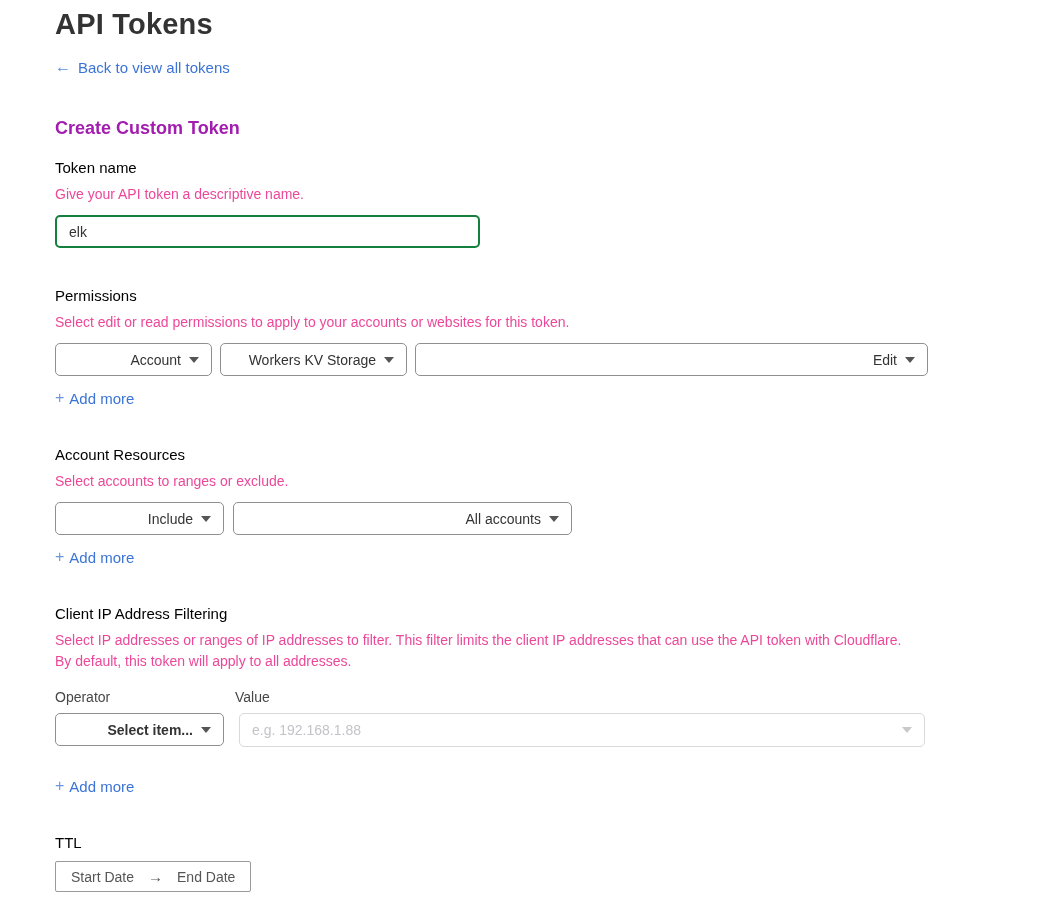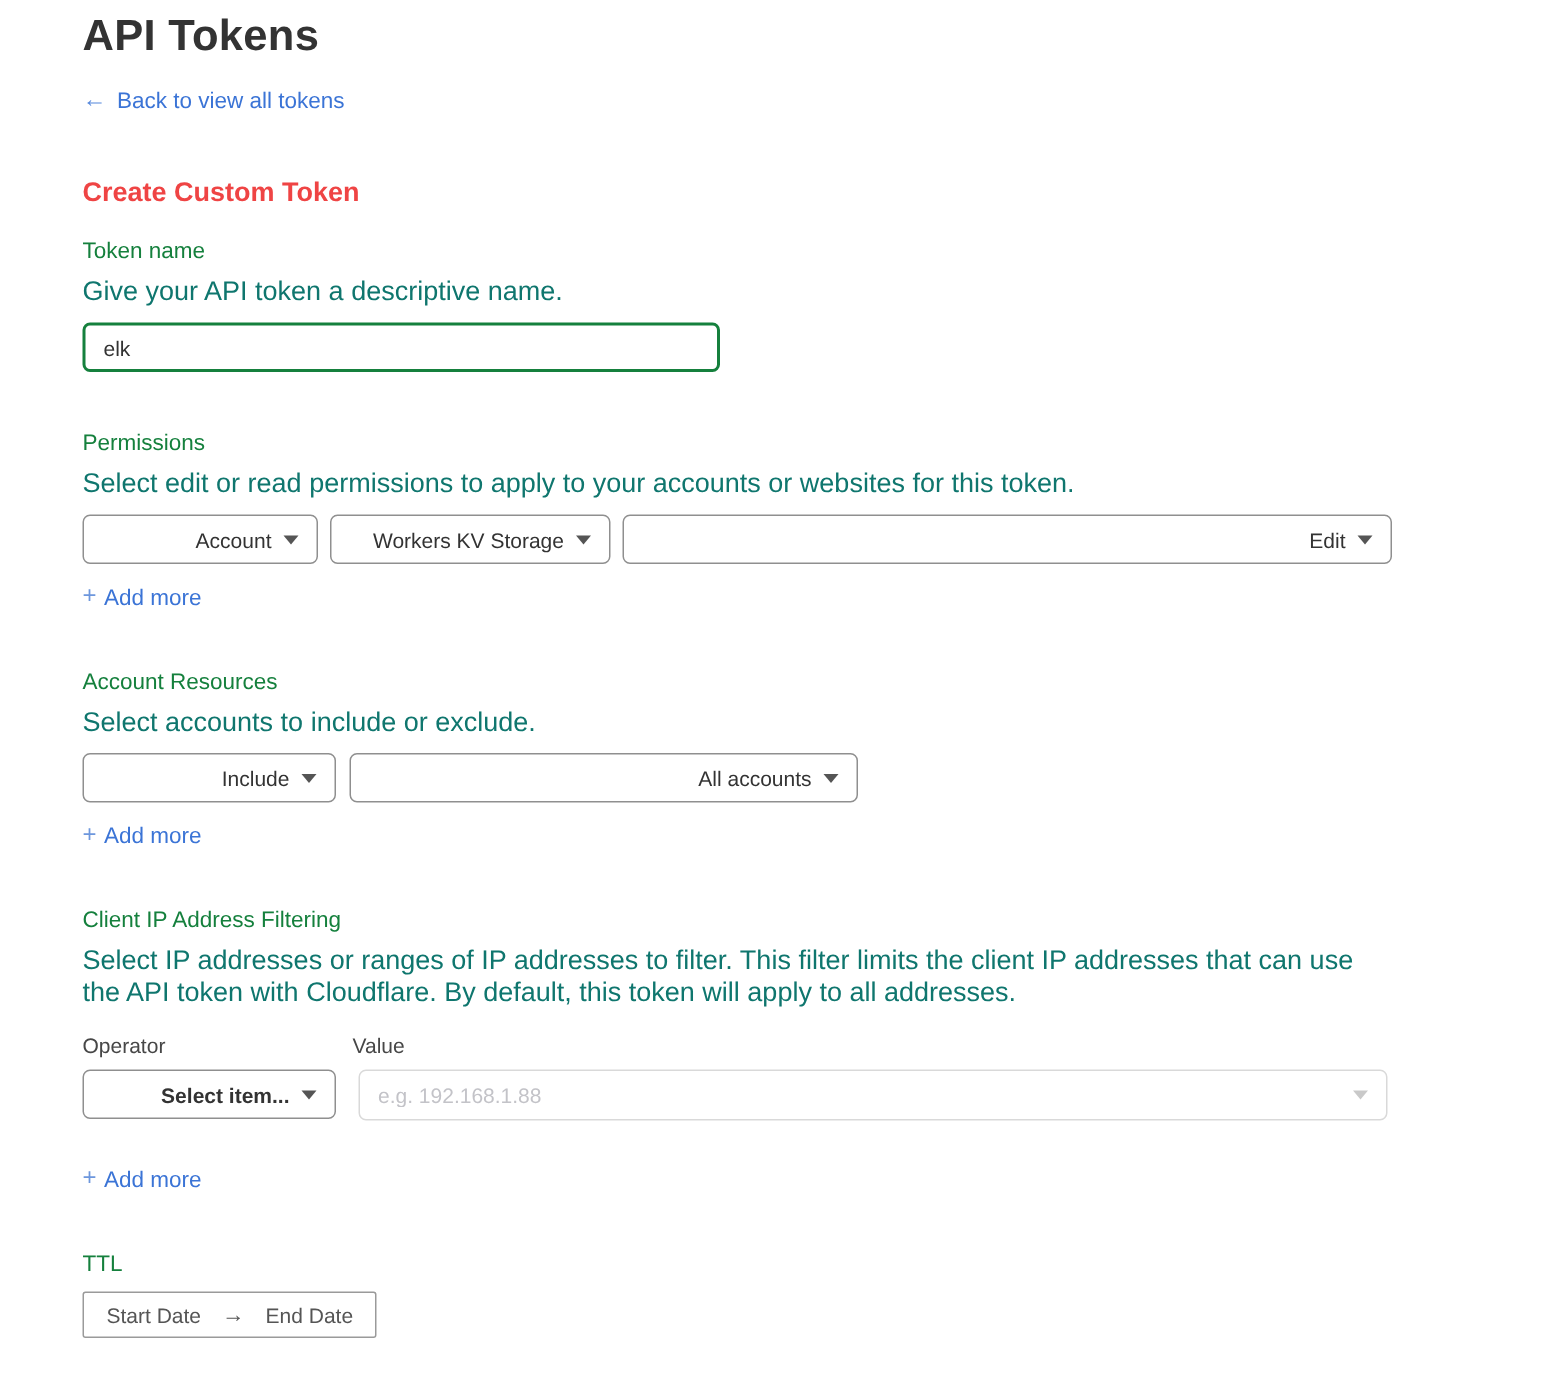--- a/index.html
+++ b/index.html
@@ -31,32 +31,32 @@
     align-items: center;
     gap: 7px;
     cursor: pointer;
     text-decoration: none;
   }
   .back-arrow { font-size: 16px; color: #5a8bdd; }
   .form-heading {
     margin-top: 42px;
     font-size: 18px;
     font-weight: 700;
-    color: #ef4444;
+    color: #a21caf;
   }
   .section-label {
     font-size: 15px;
-    color: #15803d;
+    color: #000000;
   }
   .mt-section { margin-top: 39px; }
   .mt-first { margin-top: 20px; }
   .desc {
     margin-top: 8px;
-    font-size: 18px;
-    color: #0f766e;
+    font-size: 14px;
+    color: #ec4899;
     line-height: 21px;
   }
   .desc-wide { max-width: 862px; }
   .text-input {
     margin-top: 10px;
     display: block;
     width: 425px;
     height: 33px;
     border: 2px solid #15803d;
     border-radius: 5px;
@@ -192,21 +192,21 @@
   </div>
   <div>
     <a class="add-more">
       <span class="plus">+</span>
       <span>Add more</span>
     </a>
   </div>
 
   
   <div class="section-label mt-section">Account Resources</div>
-  <div class="desc">Select accounts to include or exclude.</div>
+  <div class="desc">Select accounts to ranges or exclude.</div>
   <div class="row">
     <div class="select-box w-mode">
       <span>Include</span>
       <span class="chev"></span>
     </div>
     <div class="select-box w-accounts">
       <span>All accounts</span>
       <span class="chev"></span>
     </div>
   </div>

